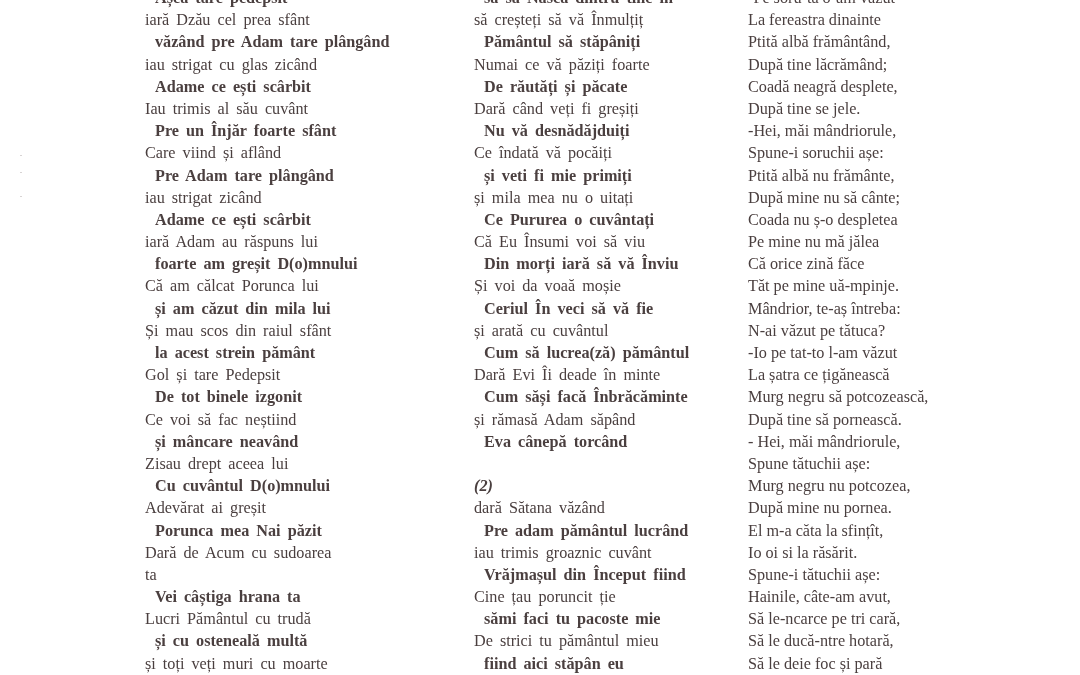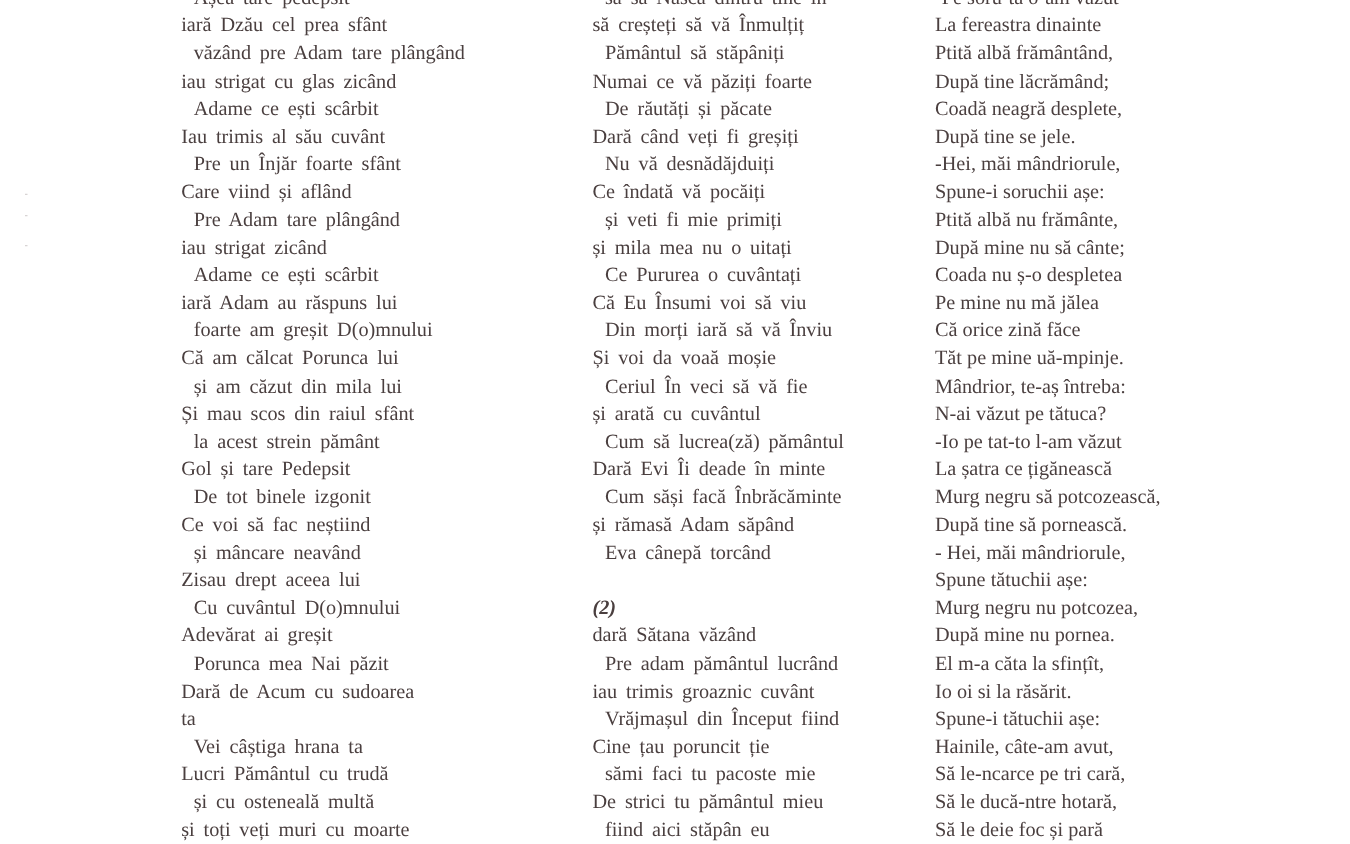--- a/index.html
+++ b/index.html
@@ -15,21 +15,21 @@
     position: absolute;
     top: -13px;
     font-size: 16.2px;
     line-height: 22.2px;
     white-space: pre;
   }
   .col-left { left: 145px; word-spacing: 3px; }
   .col-mid { left: 474px; word-spacing: 3px; }
   .col-right { left: 748px; }
   .line { display: block; height: 22.2px; }
-  .line.indent { padding-left: 10px; }
+  .line.indent { padding-left: 10px; font-weight: bold; }
   .line.blank { height: 22.2px; }
   .line.heading { font-style: italic; font-weight: bold; }
   .margin-specks {
     position: absolute; left: 20px; top: 0; width: 4px; height: 675px;
   }
   .speck { position: absolute; width: 2px; height: 1px; background: #d8d4d4; }
 </style>
 </head>
 <body>
 

